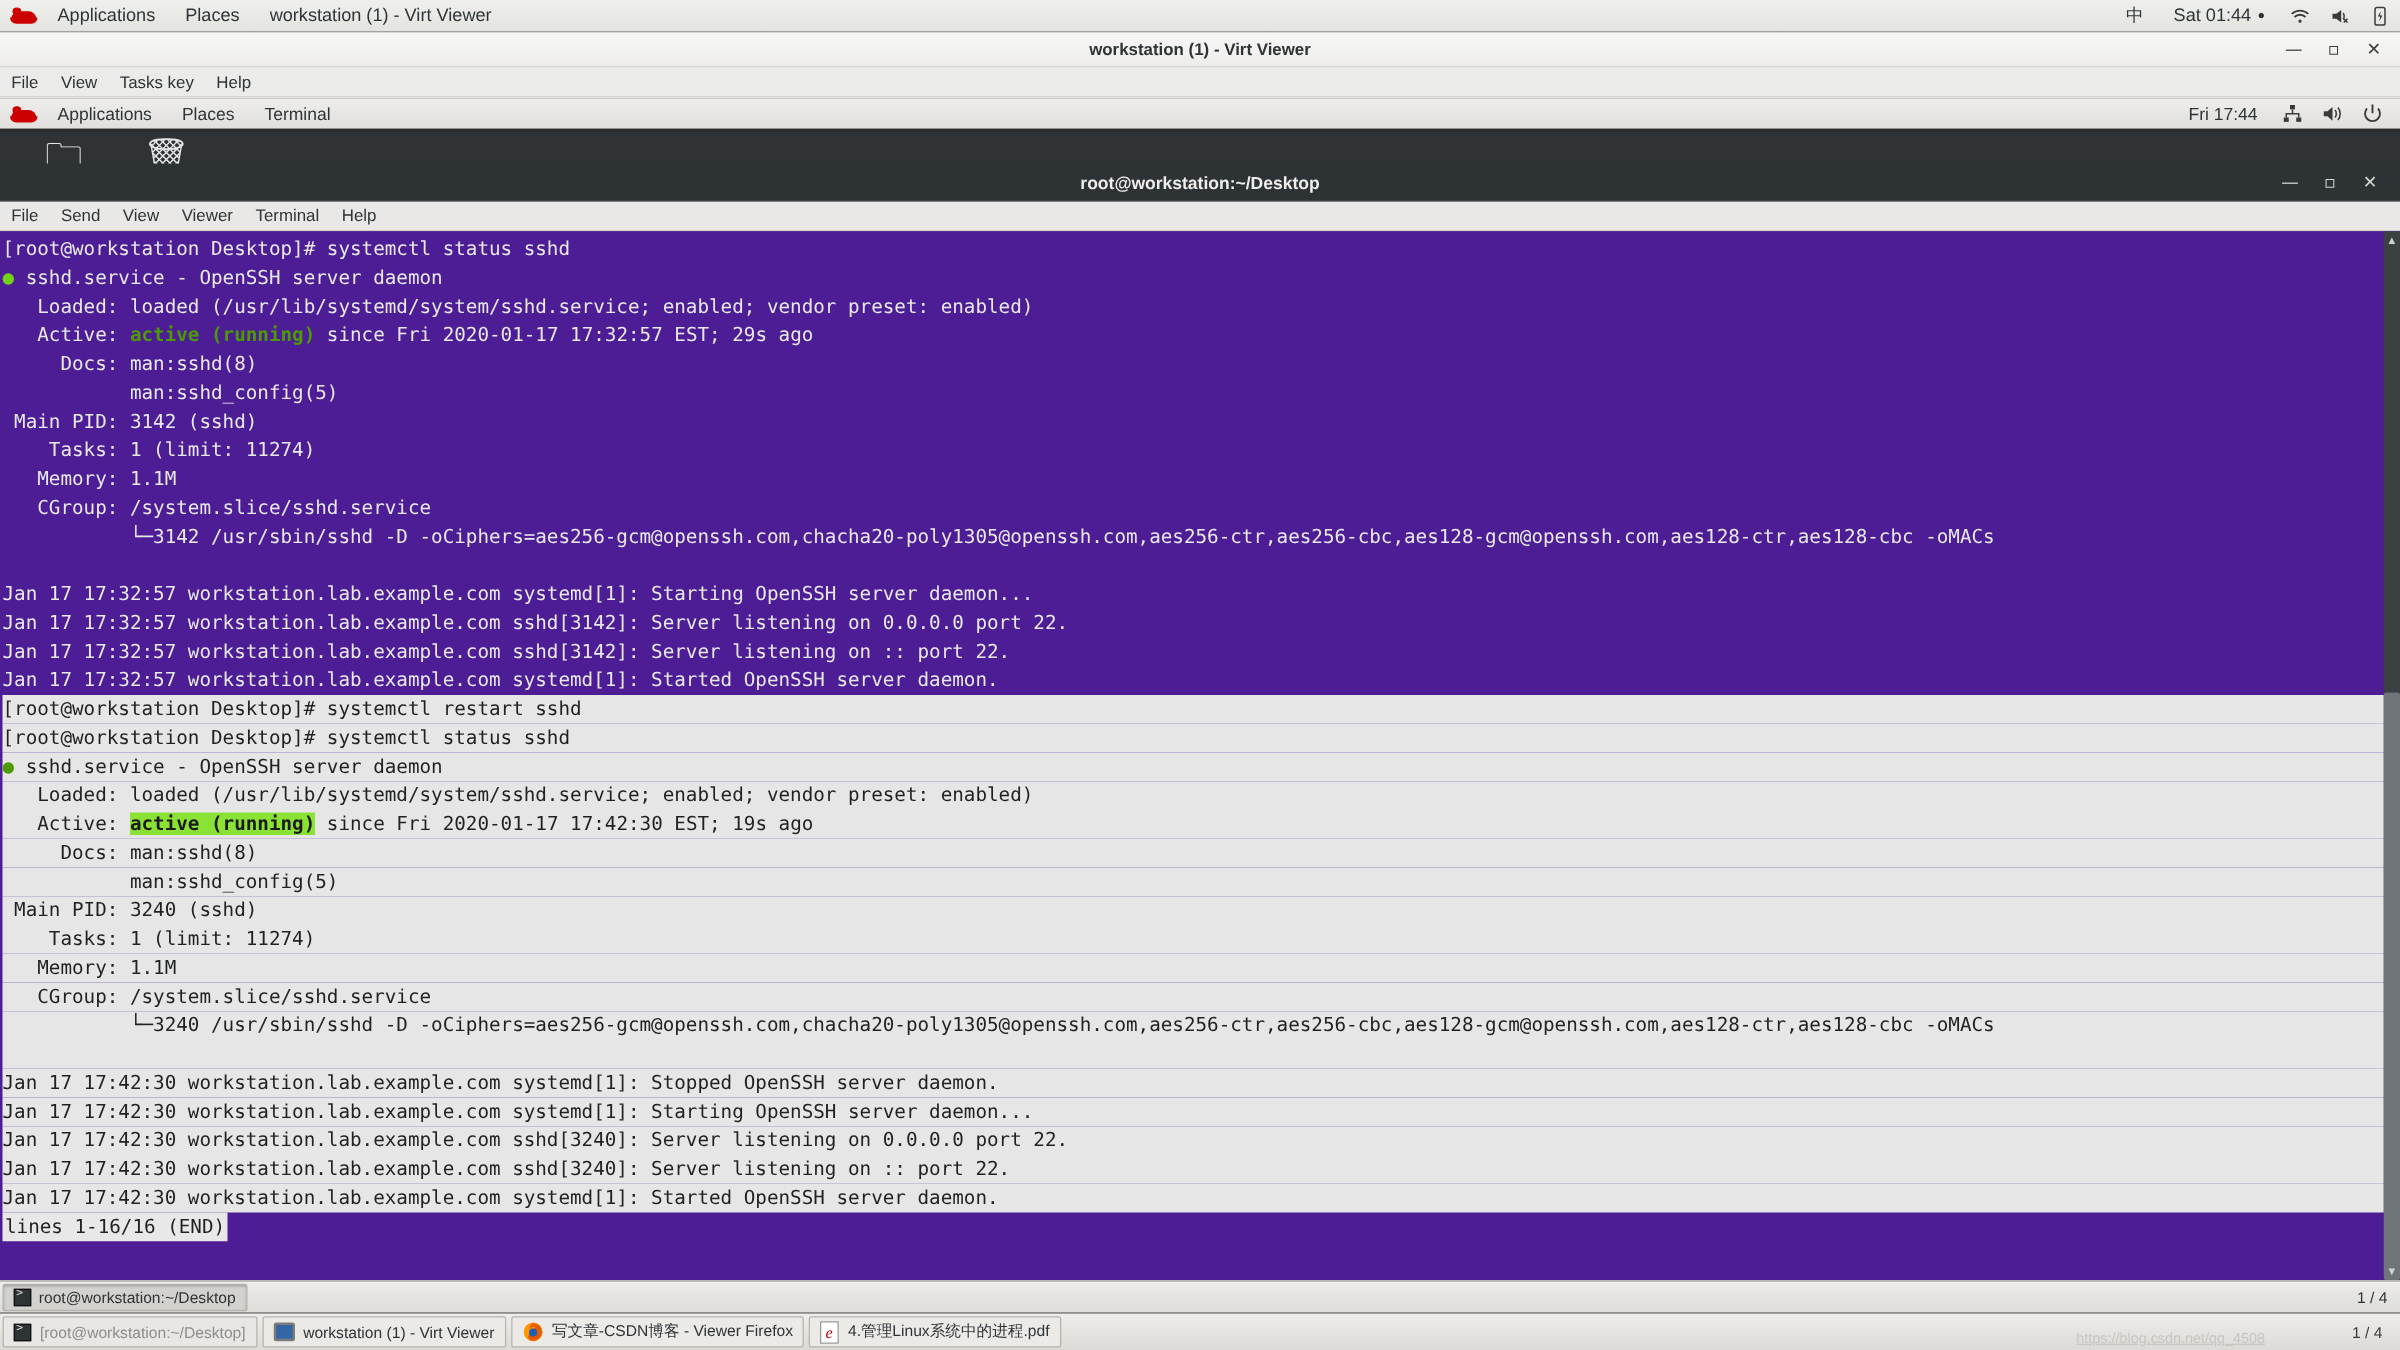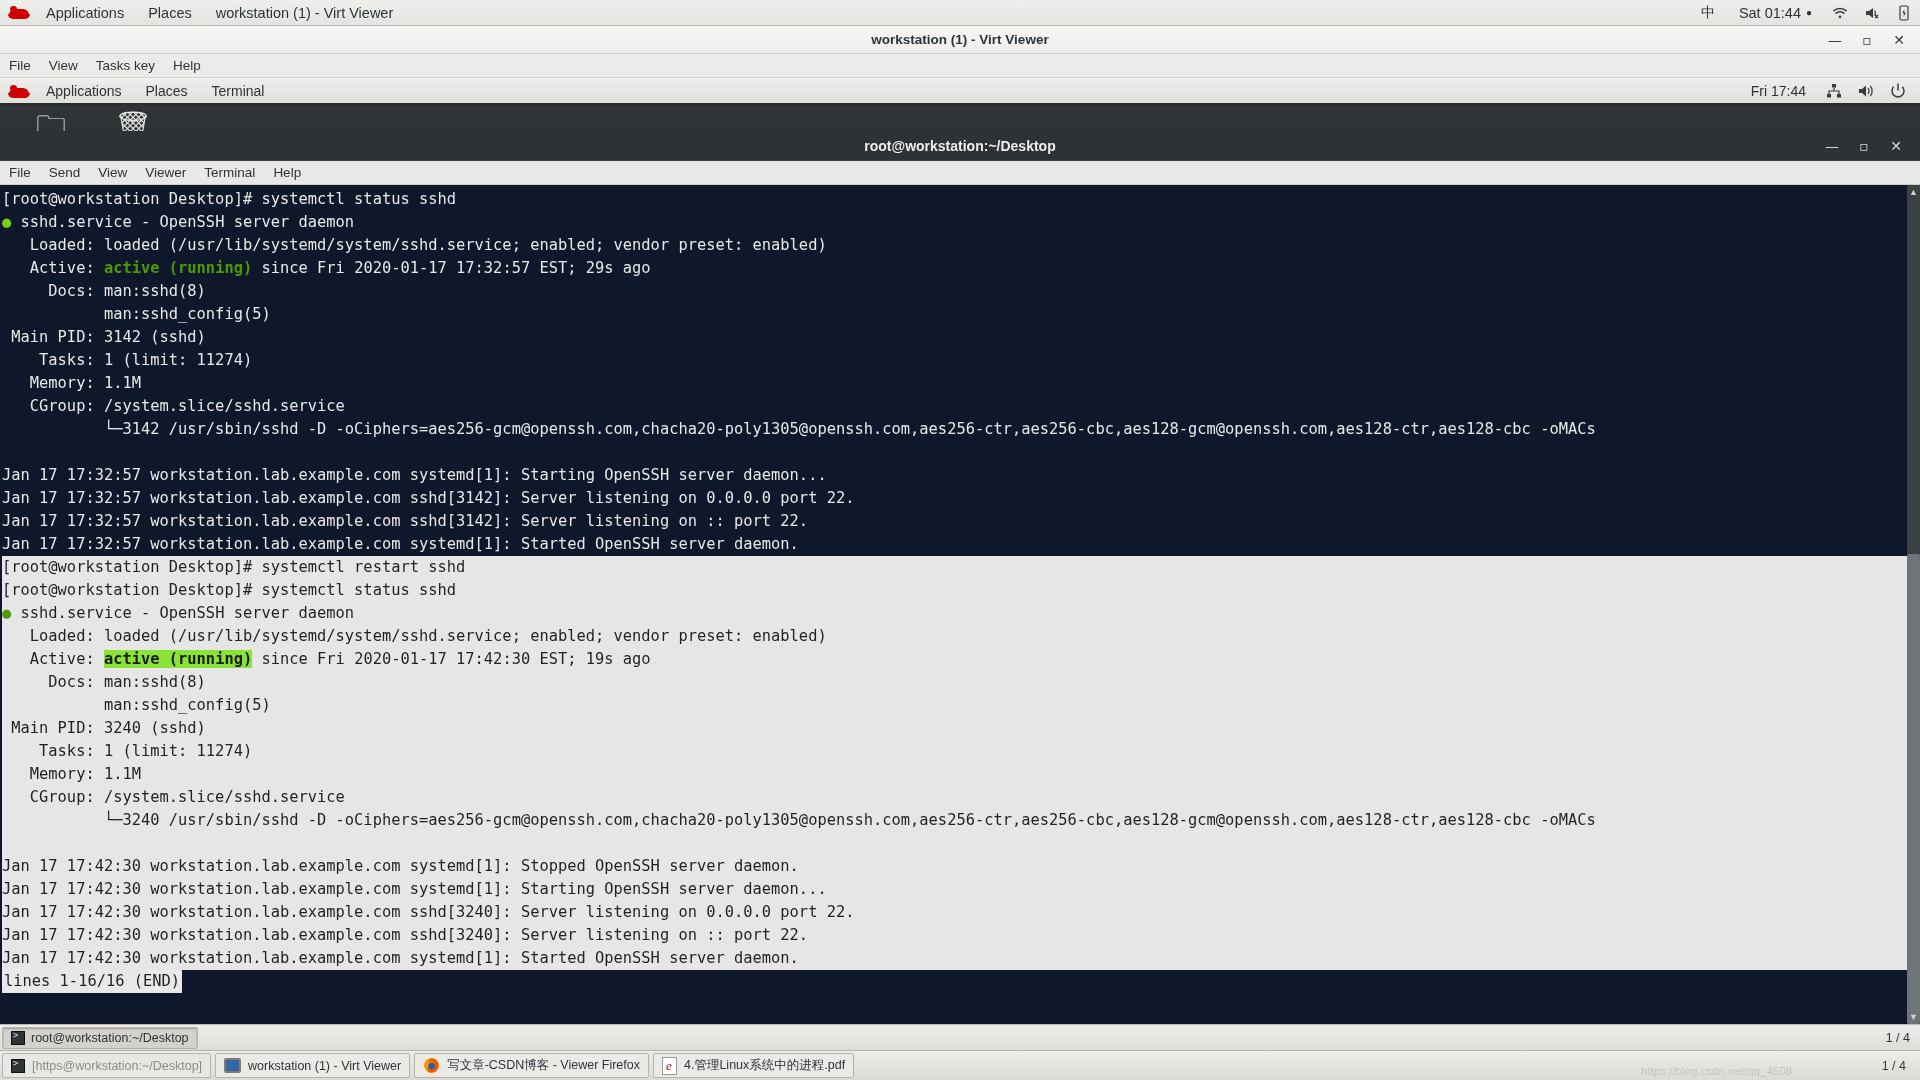--- a/index.html
+++ b/index.html
@@ -110,21 +110,21 @@
   }
   #term-title { font-size: 14px; font-weight: bold; color: #eeeeec; }
   #term-winbtns { position: absolute; right: 8px; top: 0; height: 30px; display: flex; align-items: center; }
   .twbtn { width: 32px; height: 28px; display: flex; align-items: center; justify-content: center;
            font-size: 14px; color: #d3d7cf; font-family: "DejaVu Sans", sans-serif; }
   #term-menubar {
     height: 24px; background: #e9e8e6; border-bottom: 1px solid #cecdc9;
     display: flex; align-items: center; font-size: 13.5px; color: #2e3436;
   }
   #term-body {
-    flex: 1; position: relative; background: #0f172a; overflow: hidden;
+    flex: 1; position: relative; background: #4c1d95; overflow: hidden;
     padding: 3px 0 0 0;
   }
   #term-text {
     font-family: "DejaVu Sans Mono", monospace;
     font-size: 15.4px; line-height: 23px;
     color: #e8e8e8; white-space: pre;
     padding-left: 2px;
   }
   .t-line { height: 23px; white-space: pre; overflow: visible; }
   .t-green { color: #4e9a06; }
@@ -178,22 +178,22 @@
   }
   .host-task {
     height: 25px; margin: 0 2px; padding: 0 8px;
     display: flex; align-items: center; gap: 7px;
     border: 1px solid #b5b3ae; background: #eceae7; border-radius: 2px;
     white-space: nowrap; overflow: hidden;
   }
   .host-task.inactive { color: #8d8d8a; background: #e9e7e4; }
   #host-taskbar .right { margin-left: auto; padding-right: 14px; font-size: 12.5px; color: #3b3b3b; }
   .watermark {
-    position: absolute; right: 128px; bottom: 3px;
-    font-size: 11.5px; color: #c7c5c1;
+    position: absolute; right: 108px; bottom: 3px;
+    font-size: 11.5px; color: #c7c5c1; text-decoration: underline;
   }
   .ficon { width: 17px; height: 17px; flex: none; display: inline-block; }
   .pdf-icon {
     width: 15px; height: 18px; background: #fff; border: 1px solid #999; position: relative; flex: none;
   }
   .pdf-icon:after { content: "e"; position: absolute; left: 3px; top: 0px; color: #c00; font-size: 13px;
                     font-style: italic; font-family: "Liberation Serif", serif; }
   .screen-icon {
     width: 17px; height: 15px; background: #3465a4; border: 2px solid #7b7b7b; border-radius: 2px;
     flex: none;
@@ -360,21 +360,21 @@
         <div class="right">1 / 4</div>
       </div>
 
     </div>
   </div>
 </div>
 
 <div id="host-taskbar">
   <div class="host-task inactive">
     <span class="task-icon-term"></span>
-    <span>[https@workstation:~/Desktop]</span>
+    <span>[root@workstation:~/Desktop]</span>
   </div>
   <div class="host-task">
     <span class="screen-icon"></span>
     <span>workstation (1) - Virt Viewer</span>
   </div>
   <div class="host-task">
     <span class="ficon">
       <svg viewBox="0 0 17 17">
           <circle cx="8.5" cy="8.5" r="7.5" fill="#ff9500"></circle>
       <path d="M8.5 1.5c4 0 7 3 7 7s-3 7-7 7c-2.5 0-4-1.5-4-3.5s2-3 4-2.5c-1-2 0-4 2-5-2.5-.5-4 .5-5 2 .5-3 1.5-5 3-5z" fill="#e35c00"></path>

